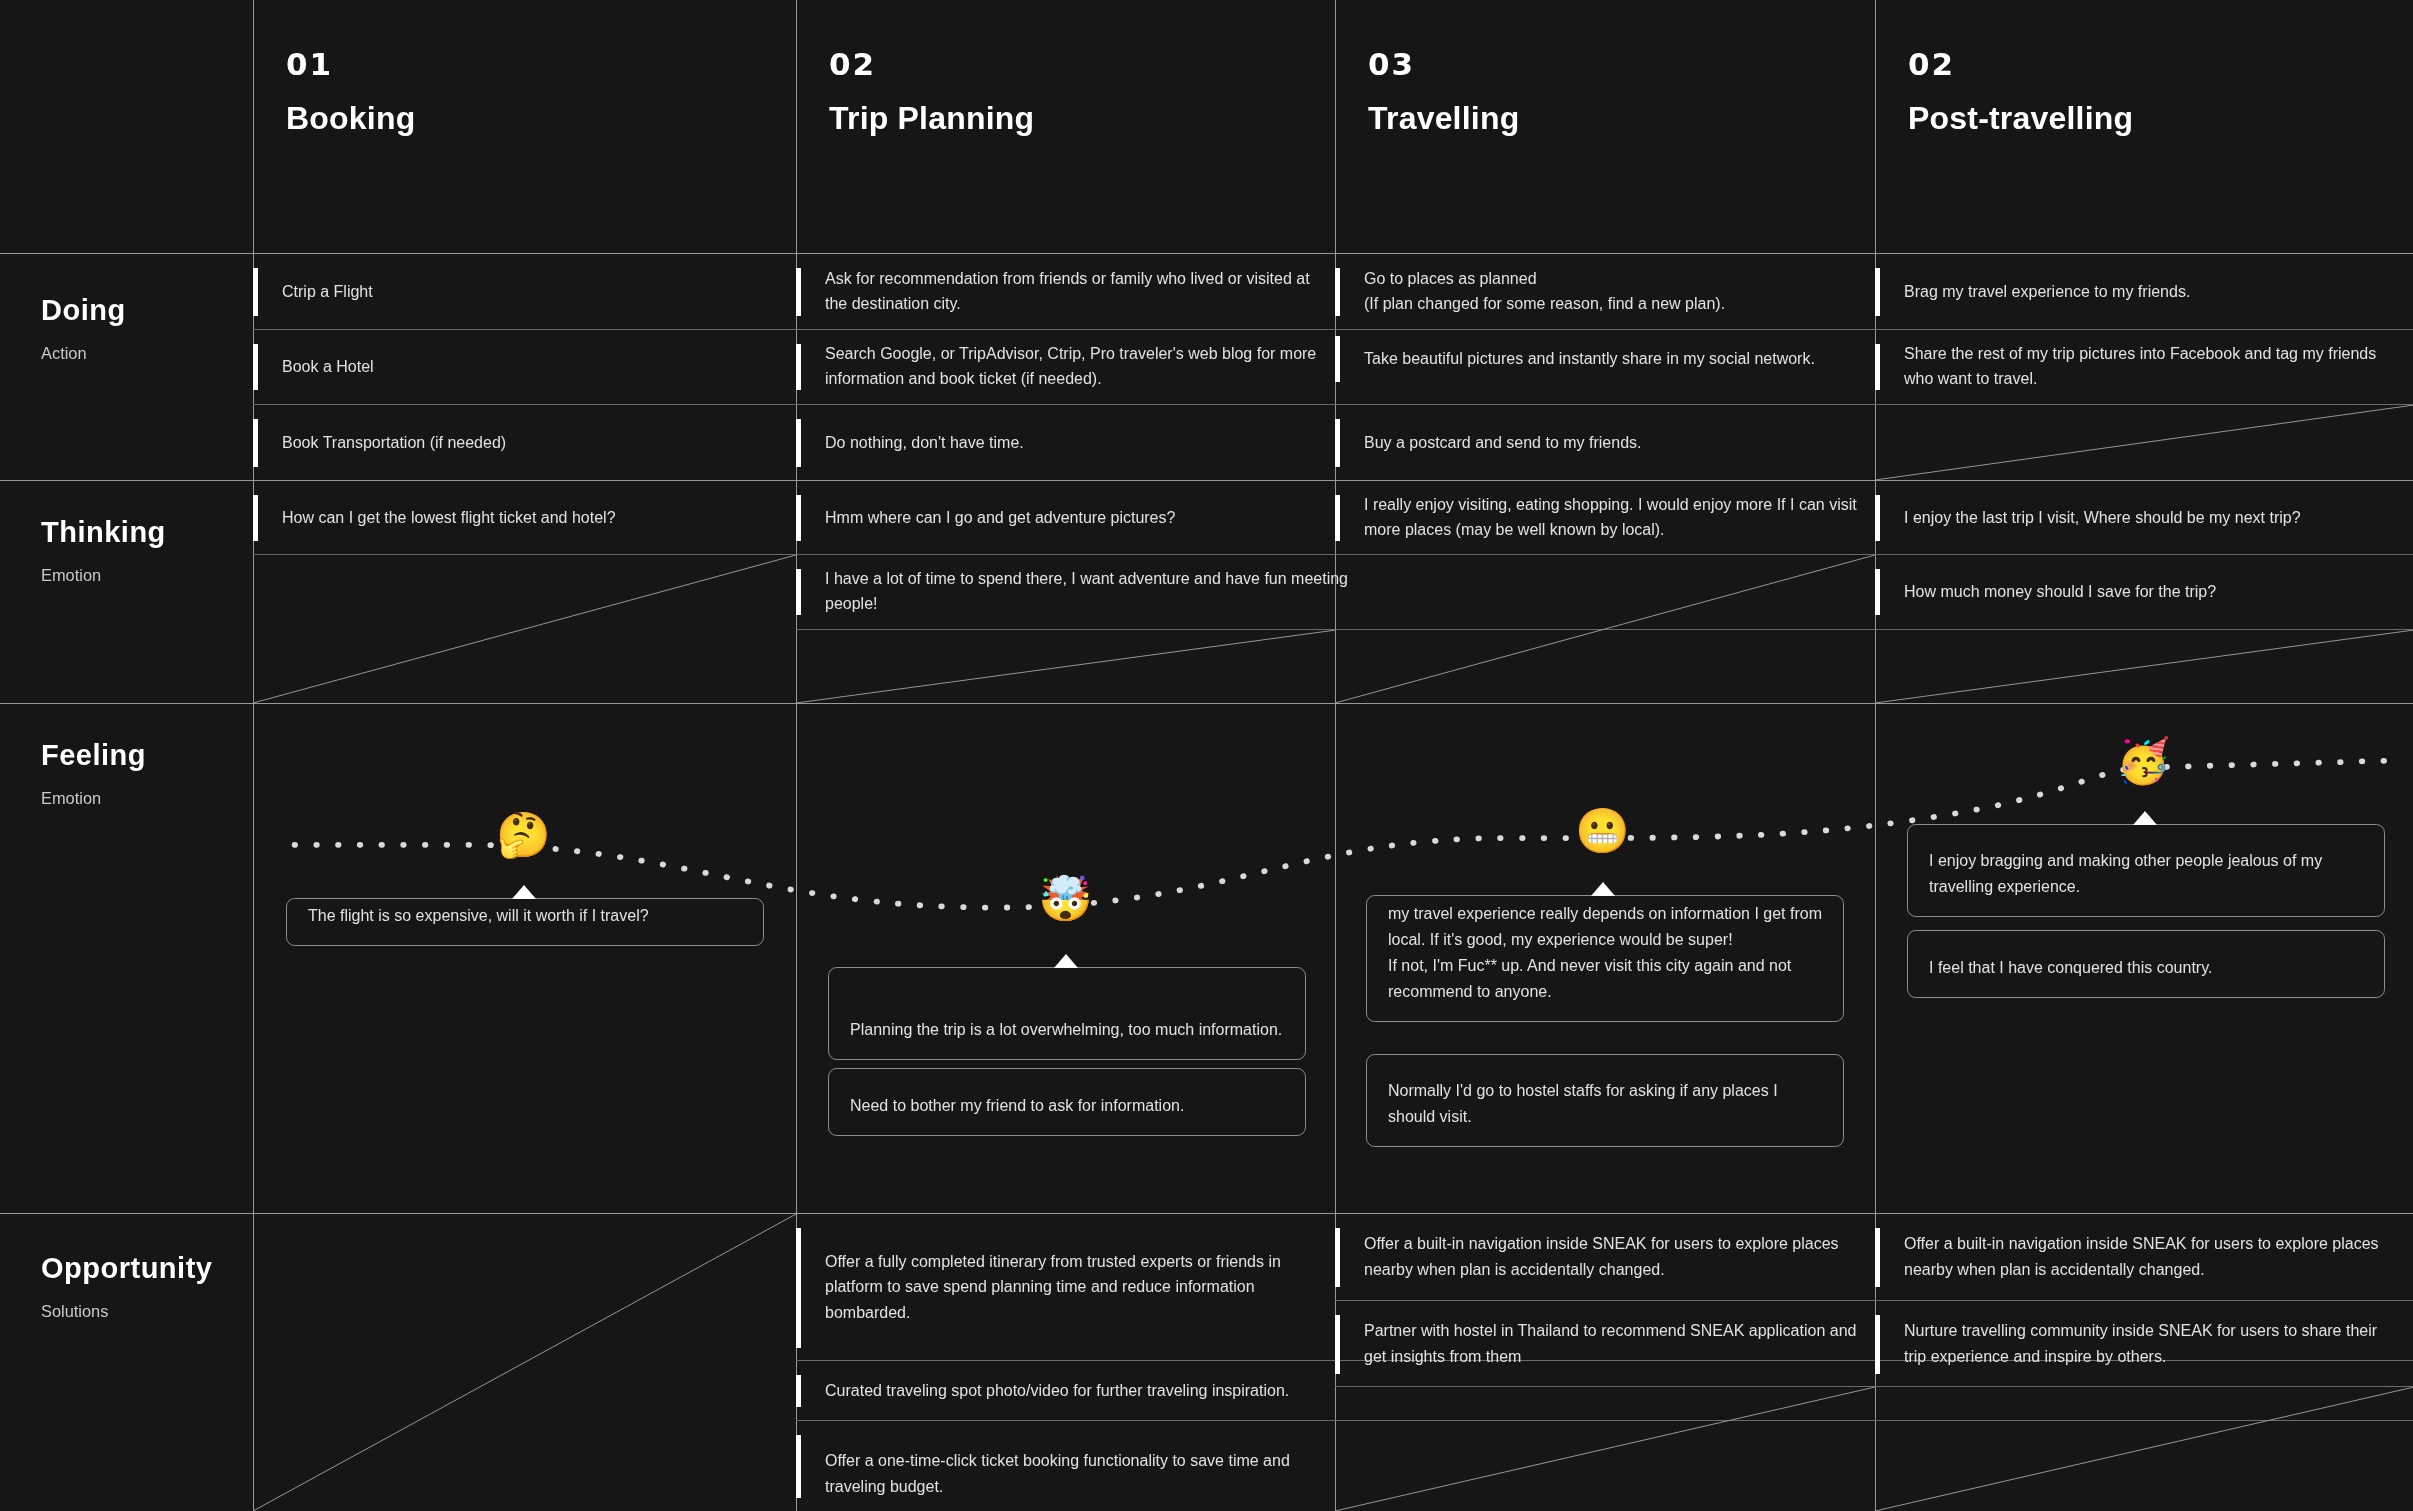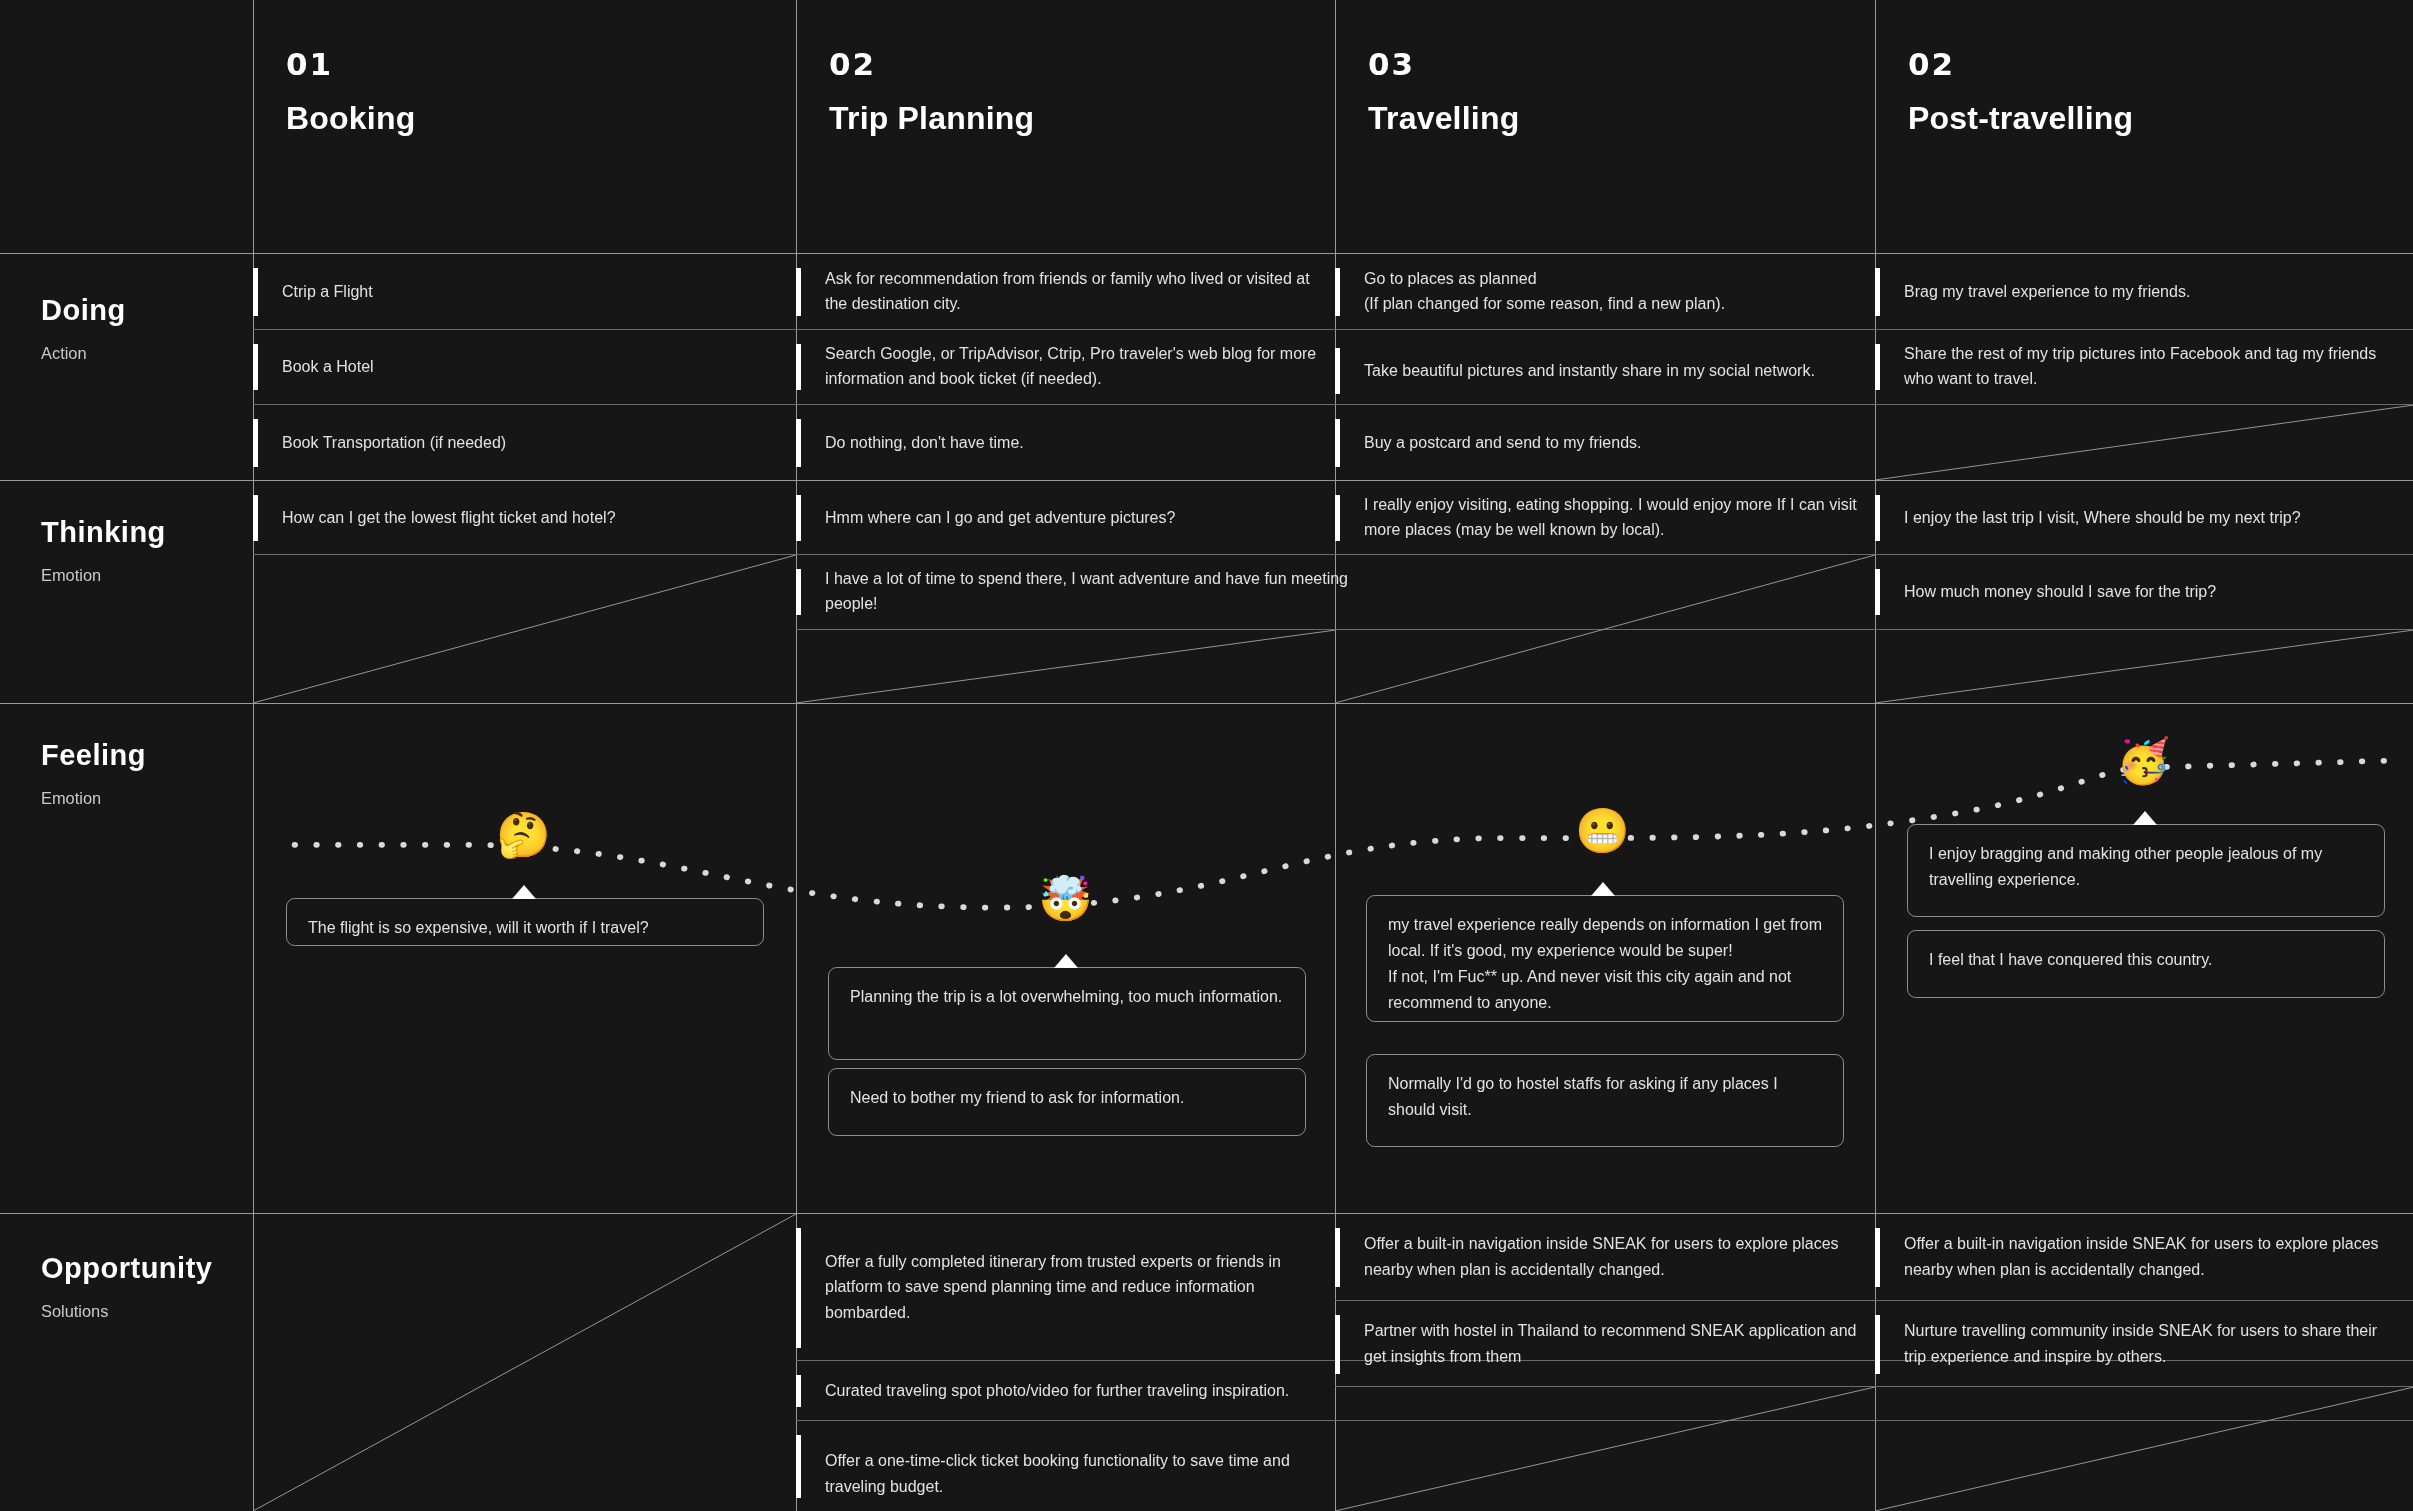--- a/index.html
+++ b/index.html
@@ -58,21 +58,21 @@
     position:absolute; font-size:44px; line-height:1; text-align:center;
     width:58px; margin-left:-29px; margin-top:-29px;
     font-family:"DejaVu Sans", sans-serif;
   }
 
   
   .bubble {
     position:absolute; border:1px solid #8e8e8e; border-radius:8.7px;
     background:#161616; padding:16.4px 21px;
     font-size:16px; line-height:1.62; color:#e2e2e2;
-    display:flex; align-items:flex-start;
+    display:flex; align-items:flex-end;
   }
   .bubble .tip {
     position:absolute; top:-14.5px; left:var(--tx,50%);
     margin-left:-12.6px; width:0; height:0;
     border-left:12.6px solid transparent; border-right:12.6px solid transparent;
     border-bottom:14.5px solid #fff;
   }
 </style>
 </head>
 <body>
@@ -150,21 +150,21 @@
   <div class="cell" style="left:796px;top:405px;width:540px;height:75px">
     <div class="bar"></div>
     <div class="txt">Do nothing, don't have time.</div>
   </div>
 
   <div class="cell" style="left:1335px;top:254px;width:540px;height:75px">
     <div class="bar"></div>
     <div class="txt" style="white-space: pre-line;">Go to places as planned
 (If plan changed for some reason, find a new plan).</div>
   </div>
-  <div class="cell" style="left:1335px;top:334px;width:616px;height:73px">
+  <div class="cell" style="left:1335px;top:322px;width:616px;height:73px">
     <div class="bar"></div>
     <div class="txt">Take beautiful pictures and instantly share in my social network.</div>
   </div>
   <div class="cell" style="left:1335px;top:405px;width:540px;height:75px">
     <div class="bar"></div>
     <div class="txt">Buy a postcard and send to my friends.</div>
   </div>
 
   <div class="cell" style="left:1875px;top:254px;width:539px;height:75px">
     <div class="bar"></div>

